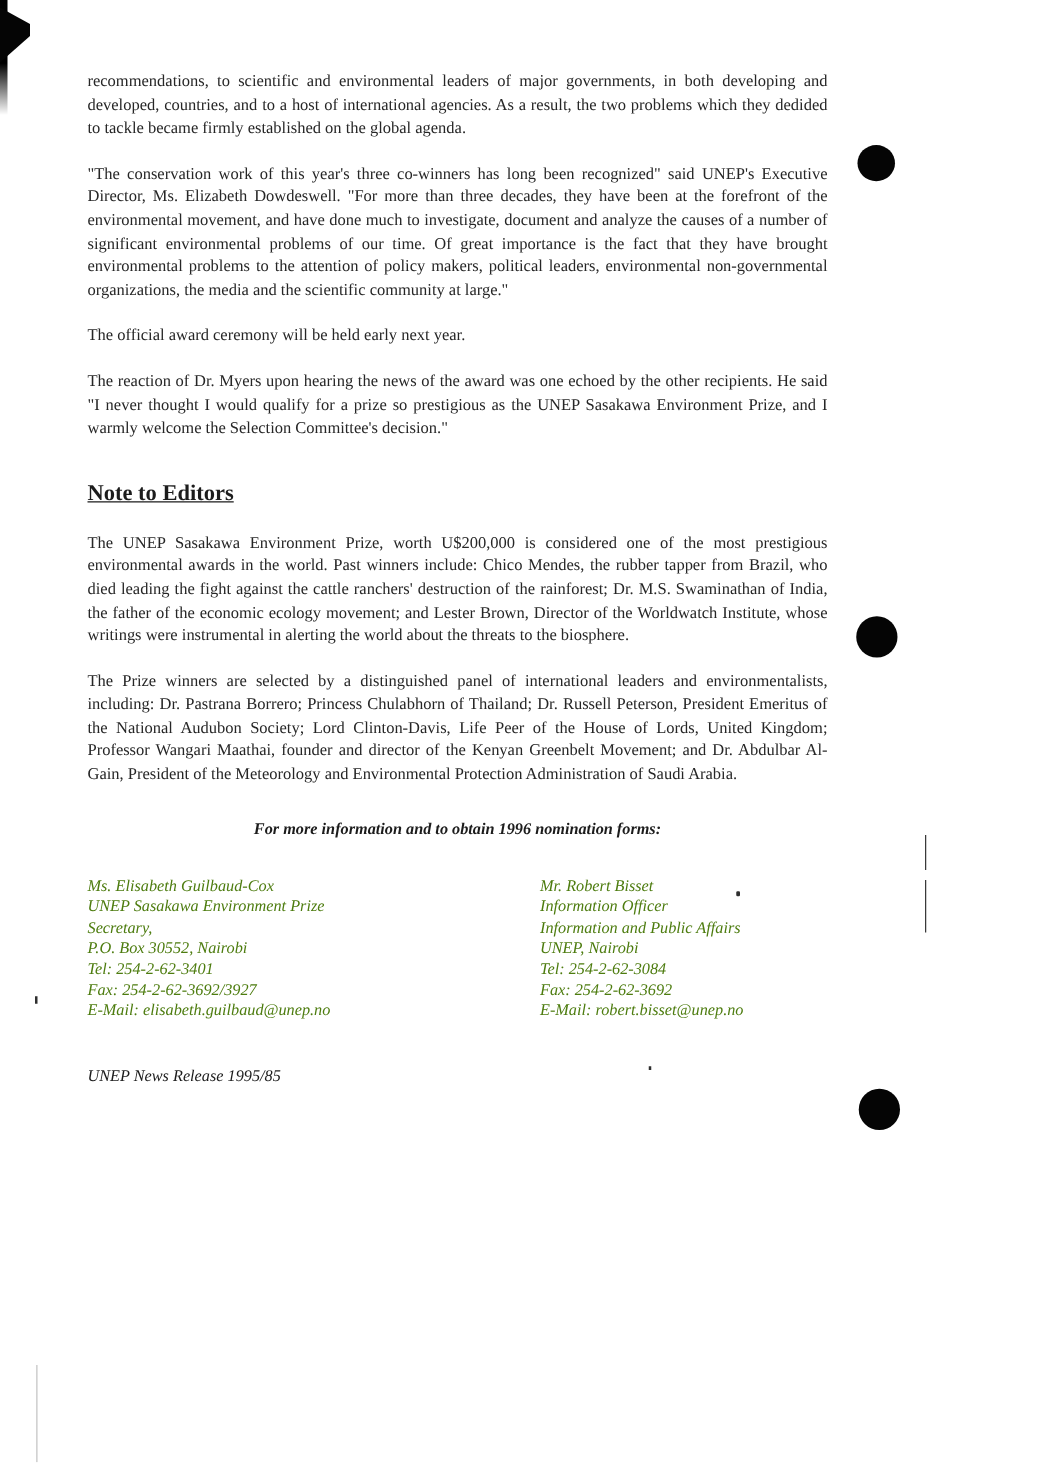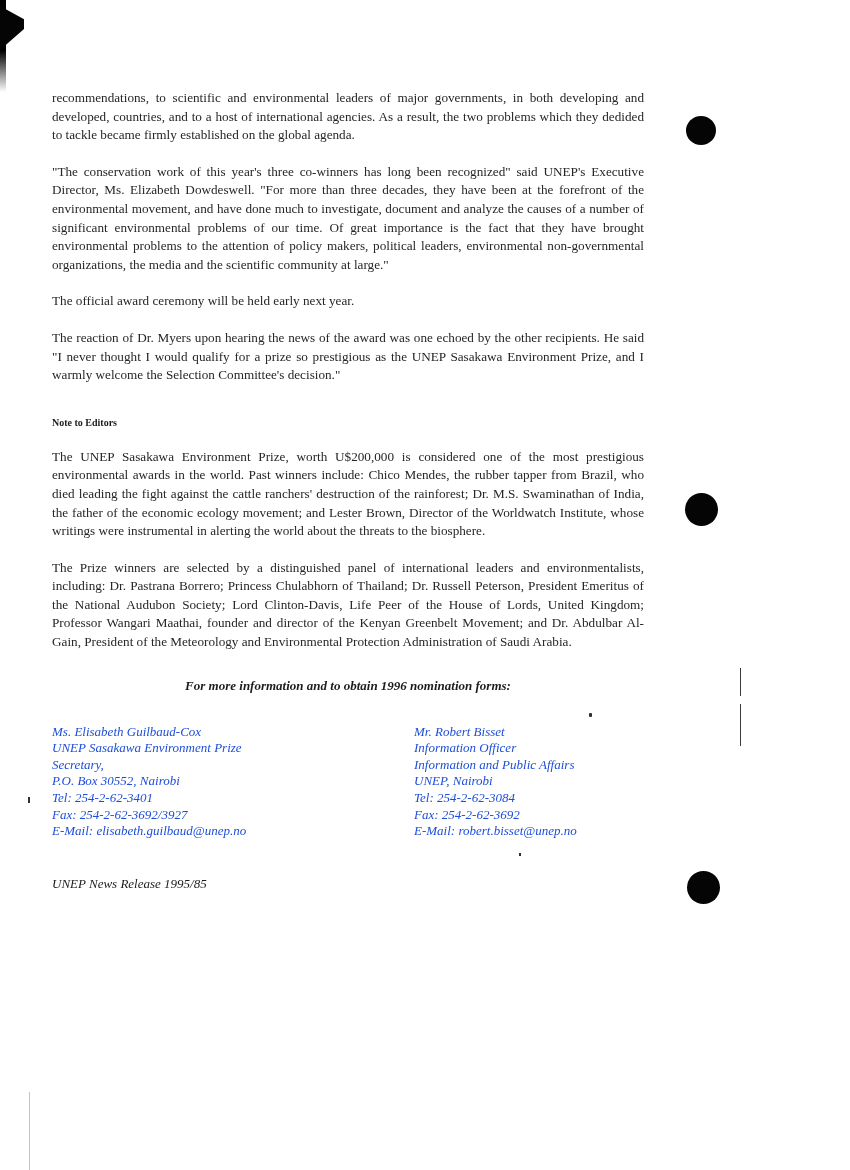--- a/index.html
+++ b/index.html
@@ -6,52 +6,52 @@
   .page {
     position:relative;
     width:850px; height:1170px;
     background:#ffffff;
     font-family:"Liberation Serif", serif;
     color:#222222;
     overflow:hidden;
   }
   .content {
     position:absolute;
-    left:52px; top:56px;
+    left:70px; top:56px;
     width:592px;
-    margin-top:33px;
   }
   p.body {
     font-size:13.2px;
     line-height:18.6px;
     text-align:justify;
     margin:0 0 18px 0;
     color:#262626;
   }
   .note-heading {
     font-weight:bold;
-    font-size:10px;
+    font-size:18px;
     margin:32px 0 20px 0;
     color:#1c1c1c;
+    text-decoration:underline;
   }
   .info-heading {
     font-weight:bold;
     font-style:italic;
     font-size:13px;
     margin:26px 0 0 0;
     color:#1c1c1c;
     text-align:center;
   }
   .contacts {
     display:flex;
     font-style:italic;
     font-size:13px;
     line-height:16.6px;
     margin-top:30px;
-    color:#1d4ed8;
+    color:#4d7c0f;
   }
   .contacts .col { width:362px; }
   .contacts .col.right { width:230px; }
   .contact-line { white-space:nowrap; }
   .footer-line {
     font-weight:normal;
     font-style:italic;
     font-size:13px;
     margin-top:36px;
     color:#1c1c1c;

